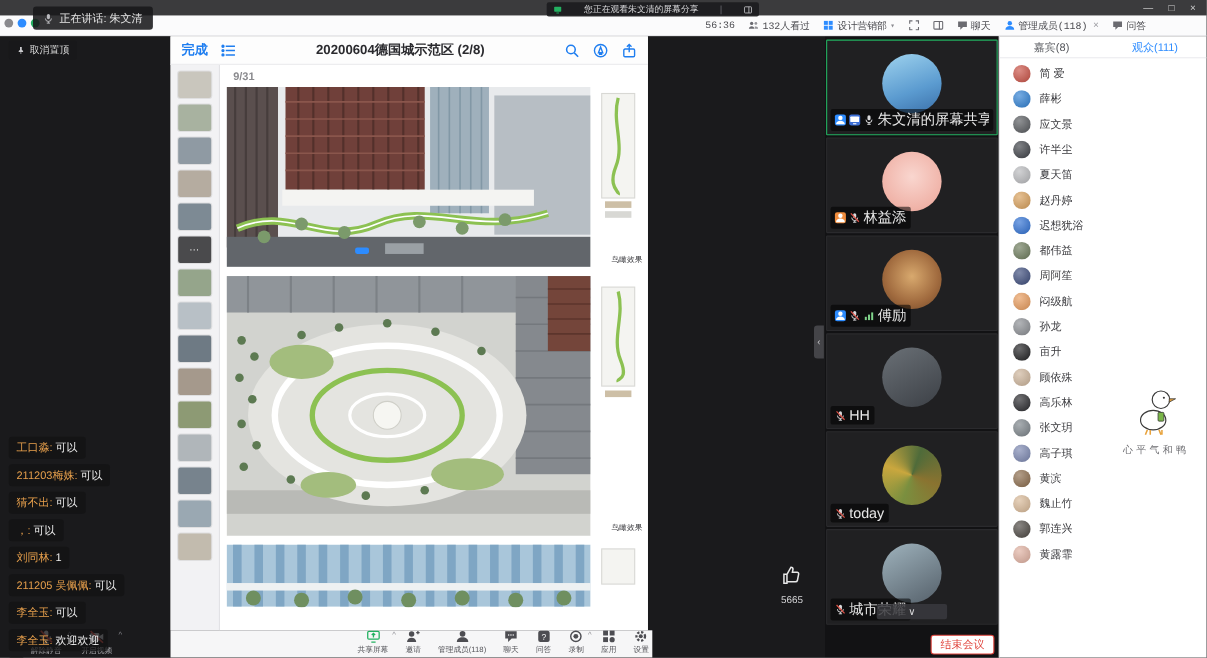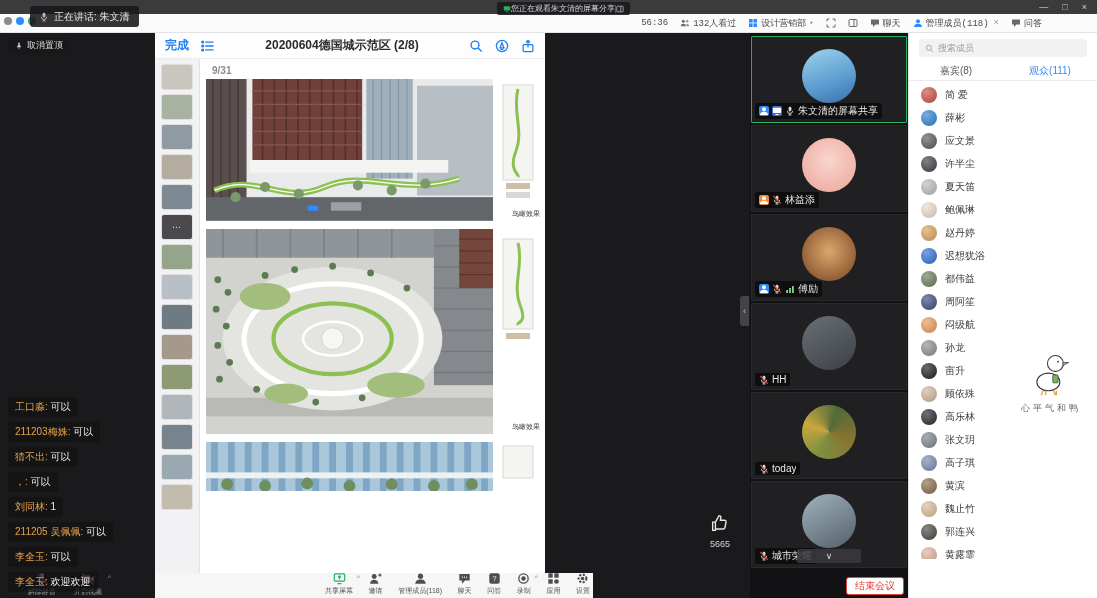--- a/index.html
+++ b/index.html
@@ -19,21 +19,21 @@
   .ic svg { width:100%; height:100%; display:block; }
   .caret { font-size:7px; color:#8a8a90; }
   .tab-close { color:#9a9aa0; font-size:9px; margin-left:2px; }
   .indicators { position:absolute; left:4px; top:17px; display:flex; gap:4px; align-items:center; }
   .dot { width:8px; height:8px; border-radius:50%; }
 
   
   .stage { position:absolute; left:0; top:33px; width:750px; height:565px; background:#1a1a1c; }
 
   
-  .doc { position:absolute; left:155px; top:33px; width:390px; height:540px; background:#ffffff; display:flex; flex-direction:column; }
+  .doc { position:absolute; left:155px; top:33px; width:434px; height:540px; background:#ffffff; display:flex; flex-direction:column; }
   .doc-header { height:26px; display:flex; align-items:center; padding:0 10px; gap:12px; border-bottom:1px solid #ececee; background:#fdfdfd; }
   .doc-done { color:#1f7ef0; font-size:12px; font-weight:bold; cursor:default; }
   .doc-title { flex:1; text-align:center; font-size:12px; font-weight:bold; color:#2a2a2e; white-space:nowrap; overflow:hidden; }
   .doc-ic { width:14px; height:14px; color:#1f7ef0; }
   .doc-body { flex:1; display:flex; overflow:hidden; }
   .thumb-rail { width:45px; background:#f2f2f4; border-right:1px solid #e2e2e5; padding:6px 7px; display:flex; flex-direction:column; gap:6px; overflow:hidden; }
   .thumb { width:30px; height:24px; border-radius:2px; flex:0 0 auto; box-shadow:0 0 0 1px rgba(0,0,0,0.08); }
   .thumb.active { display:flex; align-items:center; justify-content:center; color:#ddd; font-size:9px; letter-spacing:1px; }
   .doc-content { flex:1; position:relative; background:#fff; padding:4px 2px 0 6px; overflow:hidden; }
   .page-label { font-size:10px; font-weight:bold; color:#8a8a8e; margin:2px 0 3px 6px; }
@@ -54,42 +54,42 @@
   .mc-item { display:flex; flex-direction:column; align-items:center; gap:1px; position:relative; cursor:default; }
   .mc-icon { width:14px; height:14px; color:#c9c9cc; }
   .mc-label { font-size:7px; color:#a8a8ac; white-space:nowrap; }
   .mc-caret { position:absolute; right:-9px; top:2px; font-size:7px; color:#8a8a90; }
 
   
   .toast { position:absolute; left:30px; top:6px; height:21px; background:rgba(24,24,26,0.88); border-radius:3px; display:flex; align-items:center; gap:5px; padding:0 9px; font-size:10px; color:#e6e6e6; z-index:30; }
   .toast .ic { width:10px; height:10px; color:#b9b9bd; }
   .pin-pill { position:absolute; left:8px; top:37px; height:17px; background:rgba(24,24,26,0.88); border-radius:2px; display:flex; align-items:center; gap:4px; padding:0 7px; font-size:9px; color:#dcdcdc; z-index:30; }
   .pin-pill .ic { width:8px; height:8px; color:#c9c9cc; }
-  .banner { position:absolute; left:497px; top:2px; height:13px; background:rgba(28,28,30,0.9); border-radius:2px; display:flex; align-items:center; gap:0; padding:0 6px; font-size:8px; color:#d8d8da; z-index:30; white-space:nowrap; }
+  .banner { position:absolute; left:497px; top:2px; height:13px; background:rgba(28,28,30,0.9); border-radius:2px; display:flex; align-items:center; gap:20px; padding:0 6px; font-size:8px; color:#d8d8da; z-index:30; white-space:nowrap; }
   .banner .ic { width:8px; height:8px; }
   .banner .sep { width:1px; height:8px; background:#55555a; }
   .like { position:absolute; left:700px; top:512px; width:40px; text-align:center; z-index:20; }
   .like .ic { width:22px; height:22px; display:inline-block; color:#e8e8e8; }
   .like-count { font-size:9px; color:#d4d4d6; margin-top:1px; }
   .handle { position:absolute; left:740px; top:296px; width:9px; height:30px; background:rgba(72,72,76,0.92); border-radius:3px 0 0 3px; color:#c9c9cc; font-size:9px; display:flex; align-items:center; justify-content:center; z-index:20; }
 
   
   .chatbox { position:absolute; left:8px; top:397px; display:flex; flex-direction:column; align-items:flex-start; gap:5px; z-index:25; }
   .chat-msg { background:rgba(18,18,20,0.72); border-radius:3px; padding:3px 7px; font-size:10px; white-space:nowrap; }
   .cname { color:#e8a04c; }
   .ctext { color:#f0f0f0; }
   .chat-input { background:rgba(18,18,20,0.72); border-radius:3px; height:21px; display:flex; align-items:center; gap:5px; padding:0 7px; }
 
   
   .videos { position:absolute; left:750px; top:33px; width:158px; height:565px; background:#121214; padding-top:3px; }
   .vtile { position:relative; width:156px; height:87px; margin:0 auto 2px auto; background:#202022; border:1px solid #2a2a2d; border-radius:1px; }
   .vtile.active { border:1px solid #23b161; }
   .vavatar { position:absolute; left:50%; top:12px; transform:translateX(-50%); width:54px; height:54px; border-radius:50%; }
   .vlabel { position:absolute; left:3px; bottom:3px; display:flex; align-items:center; gap:3px; background:rgba(0,0,0,0.55); border-radius:2px; padding:1px 4px; max-width:148px; }
-  .vname { font-size:10px; color:#e8e8e8; white-space:nowrap; overflow:hidden; }
+  .vname { font-size:13px; color:#e8e8e8; white-space:nowrap; overflow:hidden; }
   .vbadge { width:10px; height:10px; border-radius:2px; display:flex; align-items:center; justify-content:center; color:#fff; flex:0 0 auto; }
   .vbadge svg { width:7px; height:7px; }
   .vbadge.blue { background:#2d8cff; }
   .vbadge.orange { background:#f08c3c; }
   .vbadge.dark { background:#3d6fd6; }
   .vic { width:10px; height:10px; color:#d9d9db; flex:0 0 auto; }
   .vic.sig { color:#7fd38a; }
   .chev { position:absolute; left:50%; transform:translateX(-50%); bottom:4px; width:64px; height:14px; background:rgba(58,58,62,0.85); border-radius:2px; color:#d9d9db; font-size:9px; display:flex; align-items:center; justify-content:center; z-index:5; }
   .end-btn { position:absolute; left:846px; top:577px; width:58px; height:18px; background:#fff; border:1px solid #e0443c; border-radius:3px; color:#e0443c; font-size:10px; display:flex; align-items:center; justify-content:center; z-index:10; white-space:nowrap; }
 
@@ -648,29 +648,20 @@
             </span>
           </span>
           <span class="vname">城市荣耀</span>
         </div>
         <div class="chev">∨</div>
       </div>
     </div>
   <div class="end-btn">结束会议</div>
 
   <div class="panel">
-    <div class="searchbox">
-      <span class="ic">
-          <svg viewBox="0 0 10 10" fill="none" stroke="currentColor" stroke-width="1">
-            <circle cx="4.3" cy="4.3" r="2.8"></circle>
-            <path d="M6.5 6.5L9 9"></path>
-          </svg>
-        </span>
-      <input type="text" placeholder="搜索成员" style="">
-    </div>
     <div class="ptabs">
       <div class="ptab">嘉宾(8)</div>
       <div class="ptab active">观众(111)</div>
     </div>
     <div class="vlist" id="viewerList">
         <div class="viewer-row">
           <span class="pavatar" style="background: radial-gradient(circle at 35% 30%, rgba(255, 255, 255, 0.35), rgba(0, 0, 0, 0.15)), rgb(201, 79, 67);"></span>
           <span class="viewer-name">简 爱</span>
         </div>
         <div class="viewer-row">
@@ -681,24 +672,20 @@
           <span class="pavatar" style="background: radial-gradient(circle at 35% 30%, rgba(255, 255, 255, 0.35), rgba(0, 0, 0, 0.15)), rgb(85, 88, 92);"></span>
           <span class="viewer-name">应文景</span>
         </div>
         <div class="viewer-row">
           <span class="pavatar" style="background: radial-gradient(circle at 35% 30%, rgba(255, 255, 255, 0.35), rgba(0, 0, 0, 0.15)), rgb(60, 63, 69);"></span>
           <span class="viewer-name">许半尘</span>
         </div>
         <div class="viewer-row">
           <span class="pavatar" style="background: radial-gradient(circle at 35% 30%, rgba(255, 255, 255, 0.35), rgba(0, 0, 0, 0.15)), rgb(185, 186, 189);"></span>
           <span class="viewer-name">夏天笛</span>
-        </div>
-        <div class="viewer-row">
-          <span class="pavatar" style="background: radial-gradient(circle at 35% 30%, rgba(255, 255, 255, 0.35), rgba(0, 0, 0, 0.15)), rgb(232, 217, 200);"></span>
-          <span class="viewer-name">鲍佩琳</span>
         </div>
         <div class="viewer-row">
           <span class="pavatar" style="background: radial-gradient(circle at 35% 30%, rgba(255, 255, 255, 0.35), rgba(0, 0, 0, 0.15)), rgb(217, 160, 90);"></span>
           <span class="viewer-name">赵丹婷</span>
         </div>
         <div class="viewer-row">
           <span class="pavatar" style="background: radial-gradient(circle at 35% 30%, rgba(255, 255, 255, 0.35), rgba(0, 0, 0, 0.15)), rgb(45, 111, 211);"></span>
           <span class="viewer-name">迟想犹浴</span>
         </div>
         <div class="viewer-row">

